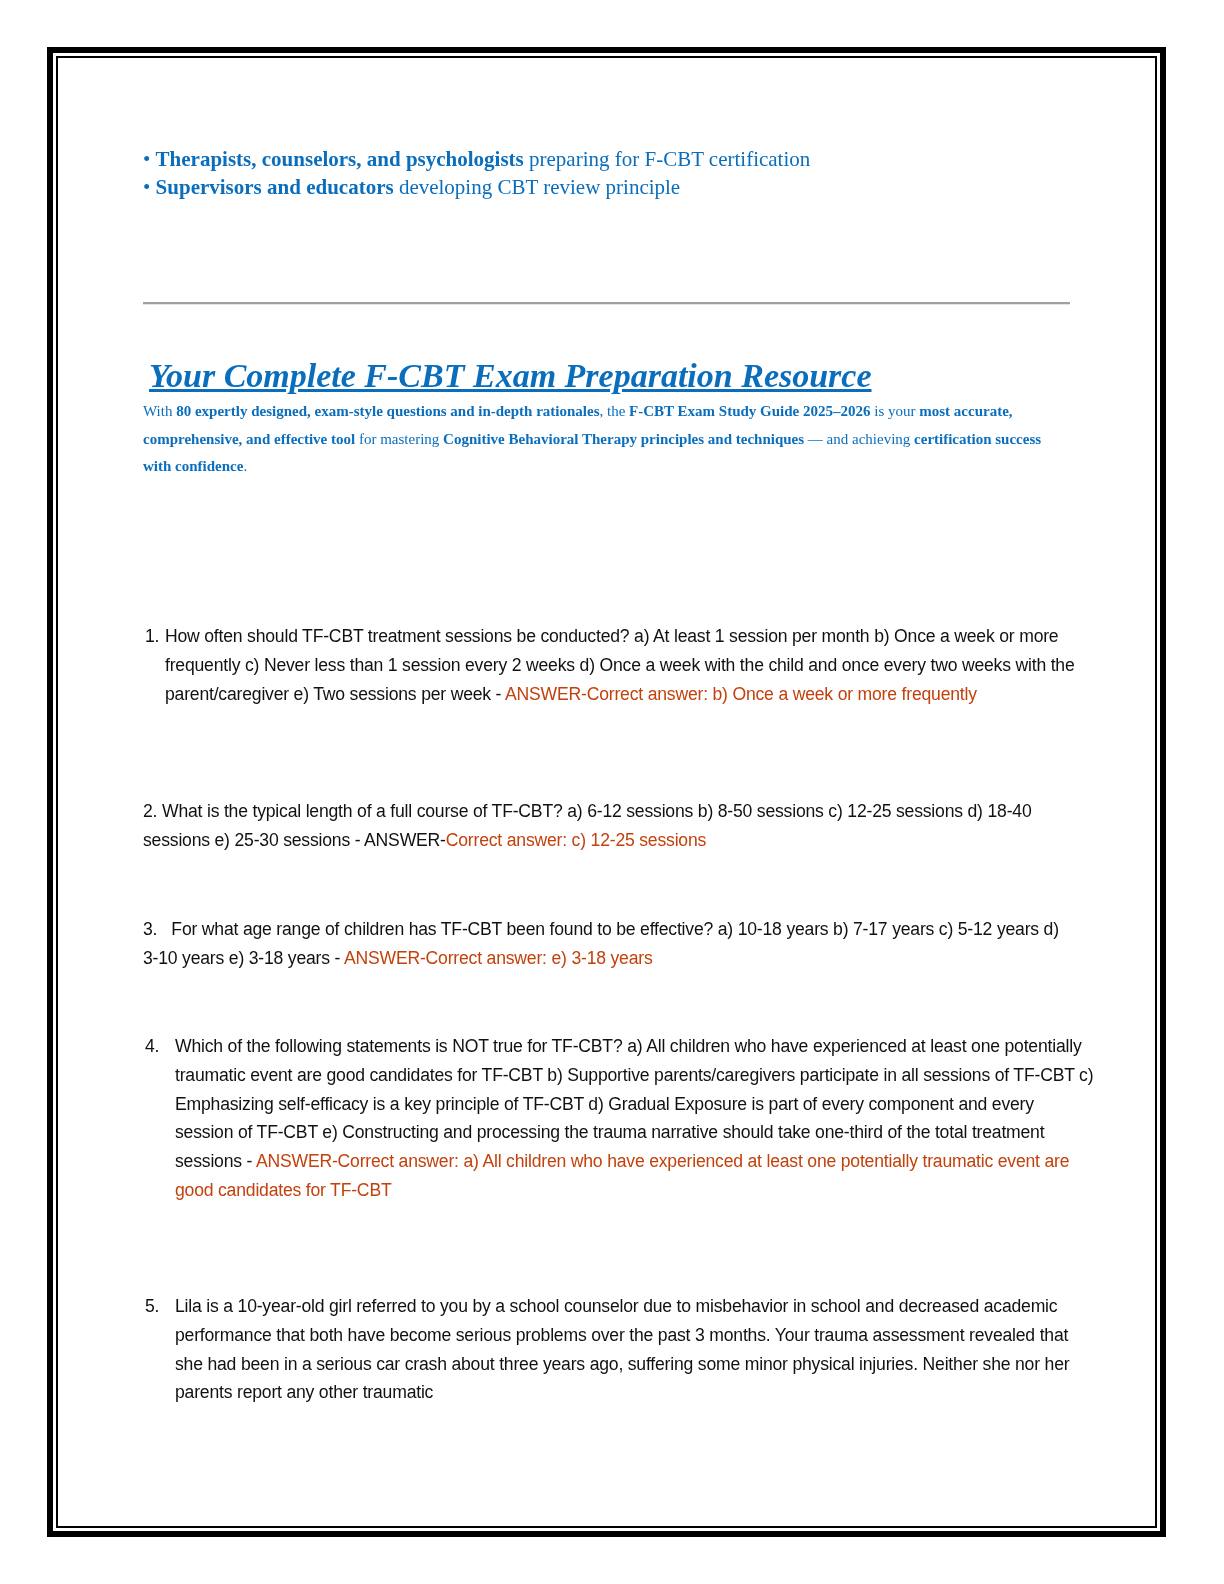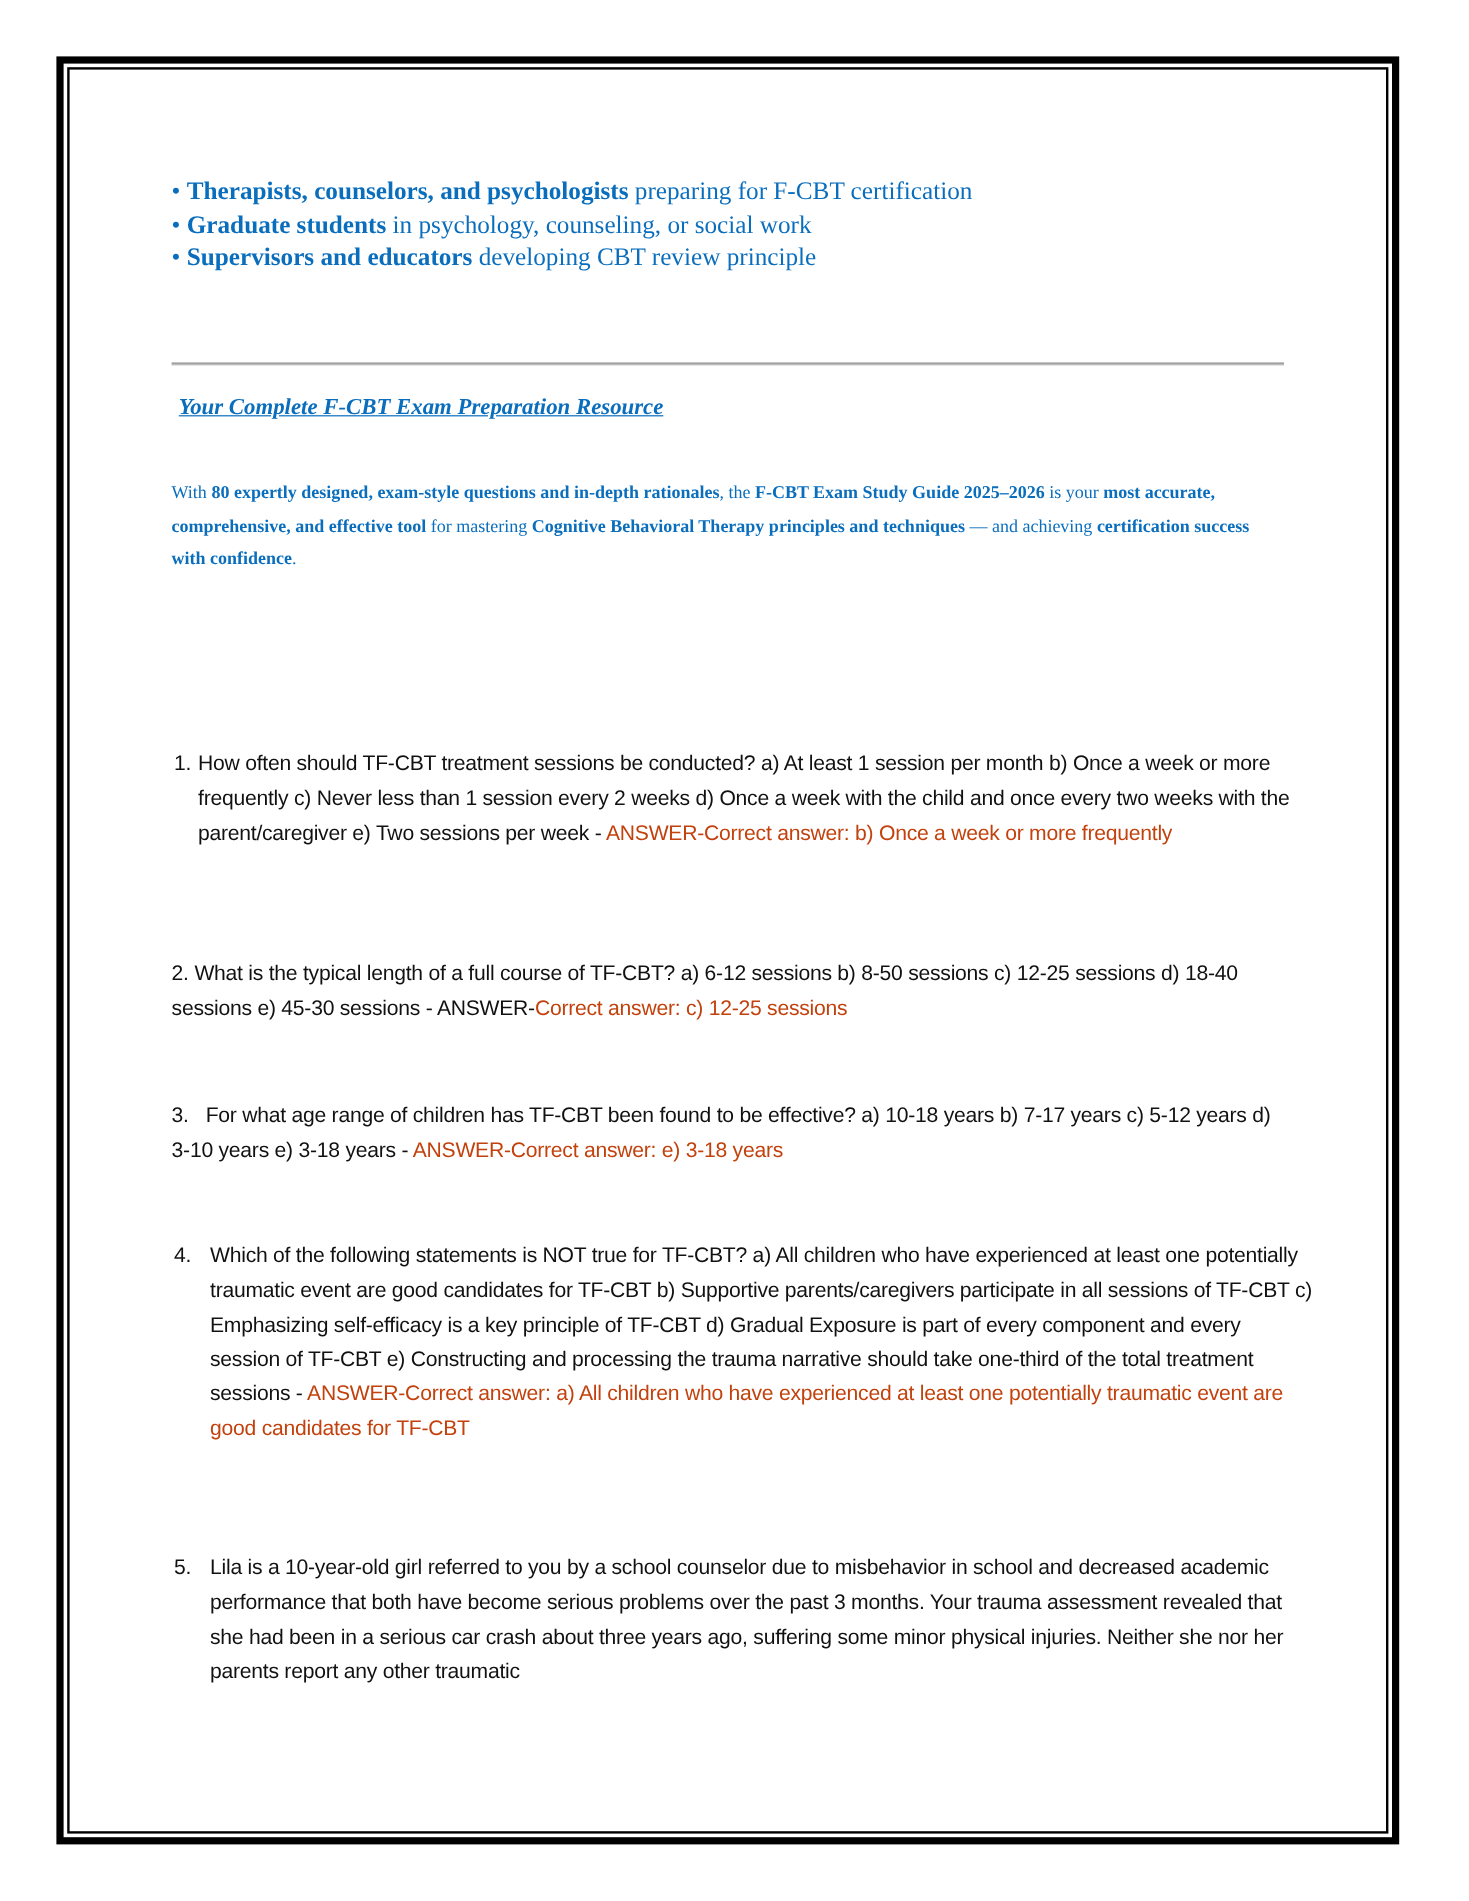--- a/index.html
+++ b/index.html
@@ -4,51 +4,50 @@
 <style>
   html, body { margin:0; padding:0; background:#ffffff; }
   body { width:1224px; height:1584px; position:relative; overflow:hidden; }
   .outer-border { position:absolute; left:47px; top:47px; width:1119px; height:1490px; border:6px solid #000; box-sizing:border-box; }
   .inner-border { position:absolute; left:56px; top:56px; width:1101px; height:1472px; border:2px solid #000; box-sizing:border-box; }
   .serif { font-family:"Liberation Serif", "DejaVu Serif", serif; }
   .sans { font-family:"Liberation Sans", "DejaVu Sans", sans-serif; }
   .bullets { position:absolute; left:143px; top:146px; font-size:21px; line-height:27.5px; color:#0a6ebd; }
   .bullets b { font-weight:bold;margin-top:28px; }
   .rule { position:absolute; left:143px; top:302px; width:927px; height:0; border-top:2px solid #a0a0a0; border-bottom:1px solid #e4e4e4; }
-  .resource-title { position:absolute; left:149px; top:329px; font-size:19px; font-weight:bold; font-style:italic; text-decoration:underline; color:#0a6ebd; }
+  .resource-title { position:absolute; left:149px; top:357px; font-size:34px; font-weight:bold; font-style:italic; text-decoration:underline; color:#0a6ebd; }
   .intro { position:absolute; left:143px; top:398px; width:930px; font-size:15px; line-height:27.5px; color:#0a6ebd; }
   .intro b { font-weight:bold; }
   .q { position:absolute; font-size:17.6px; line-height:28.8px; color:#111; letter-spacing:-0.2px; }
   .q .ans { color:#c2410c; }
   .q-num { position:absolute; }
 </style>
 </head>
 <body>
 
 <div class="outer-border"></div>
 <div class="inner-border"></div>
 
 <div class="bullets serif">
   <div><span>•</span> <b>Therapists, counselors, and psychologists</b><span> preparing for F-CBT certification</span></div>
-  <div><span>•</span> <b>Graduate students</b><span> in psychology, counseling, or social work</span></div>
   <div><span>•</span> <b>Supervisors and educators</b><span> developing CBT review principle</span></div>
 </div>
 
 <div class="rule"></div>
 
 <div class="resource-title serif">Your Complete F-CBT Exam Preparation Resource</div>
 
 <div class="intro serif"><span>With </span><b>80 expertly designed, exam-style questions and in-depth rationales</b><span>, the </span><b>F-CBT Exam Study Guide 2025–2026</b><span> is your </span><b>most accurate, comprehensive, and effective tool</b><span> for mastering </span><b>Cognitive Behavioral Therapy principles and techniques</b><span> — and achieving </span><b>certification success with confidence</b><span>.</span></div>
 
 <div class="q sans" style="left:145px; top:622px; width:935px; padding-left:20px;">
   <span class="q-num" style="left:0;">1.</span><span>How often should TF-CBT treatment sessions be conducted? a) At least 1 session per month b) Once a week or more frequently c) Never less than 1 session every 2 weeks d) Once a week with the child and once every two weeks with the parent/caregiver e) Two sessions per week - </span><span class="ans">ANSWER-Correct answer: b) Once a week or more frequently</span>
 </div>
 
 <div class="q sans" style="left:143px; top:797px; width:935px;">
-  <span>2.</span> <span>What is the typical length of a full course of TF-CBT? a) 6-12 sessions b) 8-50 sessions c) 12-25 sessions d) 18-40 sessions e) 45-30 sessions - ANSWER-</span><span class="ans">Correct answer: c) 12-25 sessions</span>
+  <span>2.</span> <span>What is the typical length of a full course of TF-CBT? a) 6-12 sessions b) 8-50 sessions c) 12-25 sessions d) 18-40 sessions e) 25-30 sessions - ANSWER-</span><span class="ans">Correct answer: c) 12-25 sessions</span>
 </div>
 
 <div class="q sans" style="left:143px; top:915px; width:935px;">
   <span>3.</span>&nbsp;&nbsp; <span>For what age range of children has TF-CBT been found to be effective? a) 10-18 years b) 7-17 years c) 5-12 years d) 3-10 years e) 3-18 years - </span><span class="ans">ANSWER-Correct answer: e) 3-18 years</span>
 </div>
 
 <div class="q sans" style="left:145px; top:1032px; width:920px; padding-left:30px;">
   <span class="q-num" style="left:0;">4.</span><span>Which of the following statements is NOT true for TF-CBT? a) All children who have experienced at least one potentially traumatic event are good candidates for TF-CBT b) Supportive parents/caregivers participate in all sessions of TF-CBT c) Emphasizing self-efficacy is a key principle of TF-CBT d) Gradual Exposure is part of every component and every session of TF-CBT e) Constructing and processing the trauma narrative should take one-third of the total treatment sessions - </span><span class="ans">ANSWER-Correct answer: a) All children who have experienced at least one potentially traumatic event are good candidates for TF-CBT</span>
 </div>
 

